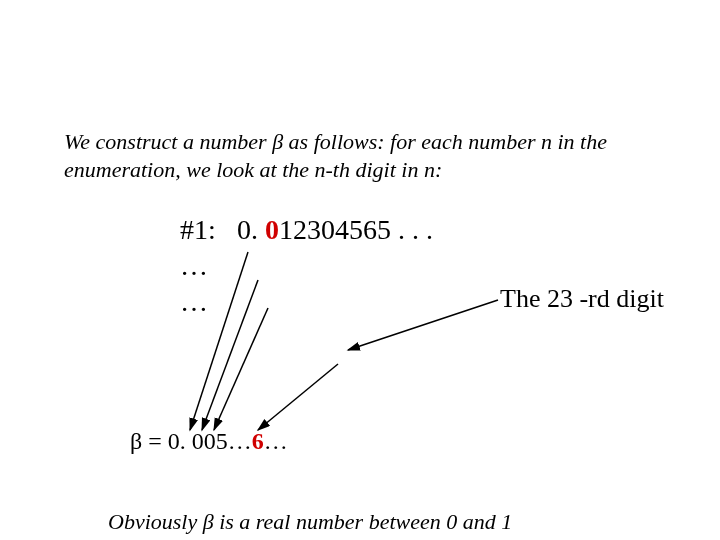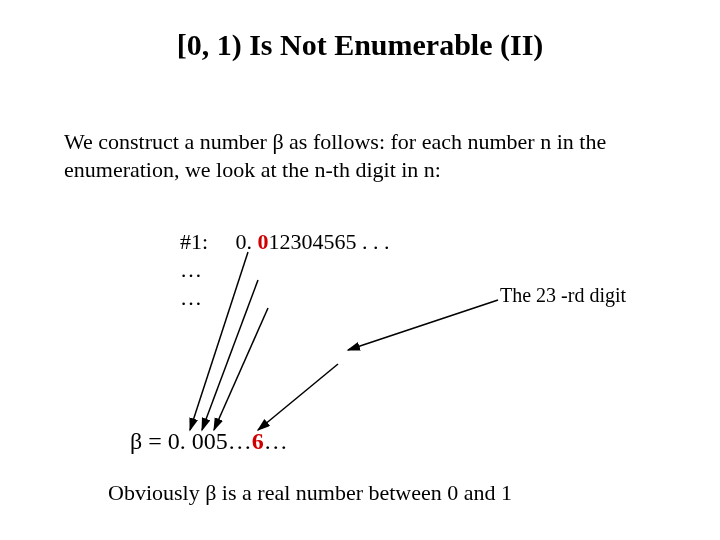--- a/index.html
+++ b/index.html
@@ -26,64 +26,65 @@
     font-size: 30px;
     font-weight: bold;
   }
   .intro {
     position: absolute;
     top: 128px;
     left: 64px;
     width: 600px;
     font-size: 22px;
     line-height: 1.25;
+    font-style: italic;
   }
   .enum {
     position: absolute;
-    top: 228px;
+    top: 212px;
     left: 180px;
-    font-size: 22px;
+    font-size: 28px;
     line-height: 1.28;
   }
   .enum .row { white-space: nowrap; }
   .enum .label { display: inline-block; width: 50px; }
   .hl { color: #d00000; font-weight: bold; }
   .annot {
     position: absolute;
     top: 284px;
     left: 500px;
-    font-size: 20px;
+    font-size: 26px;
   }
   .beta-line {
     position: absolute;
     top: 428px;
     left: 130px;
     font-size: 24px;
   }
   .conclusion {
     position: absolute;
-    top: 480px;
+    top: 509px;
     left: 108px;
     font-size: 22px;
+    font-style: italic;
   }
   svg.arrows {
     position: absolute;
     top: 0;
     left: 0;
     width: 720px;
     height: 540px;
     pointer-events: none;
   }
 </style>
 </head>
 <body>
 
 <div class="slide">
 
-  <div class="title">[0, 1) Is Not Enumerable (II)</div>
 
   <div class="intro">We construct a number β as follows: for each number n in the enumeration, we look at the n-th digit in n:</div>
 
   <div class="enum">
     <div class="row">
       <span class="label">#1:</span>
       <span>0. </span><span class="hl">0</span><span>12304565 . . .</span>
     </div>
     <div class="row">…</div>
     <div class="row">…</div>

